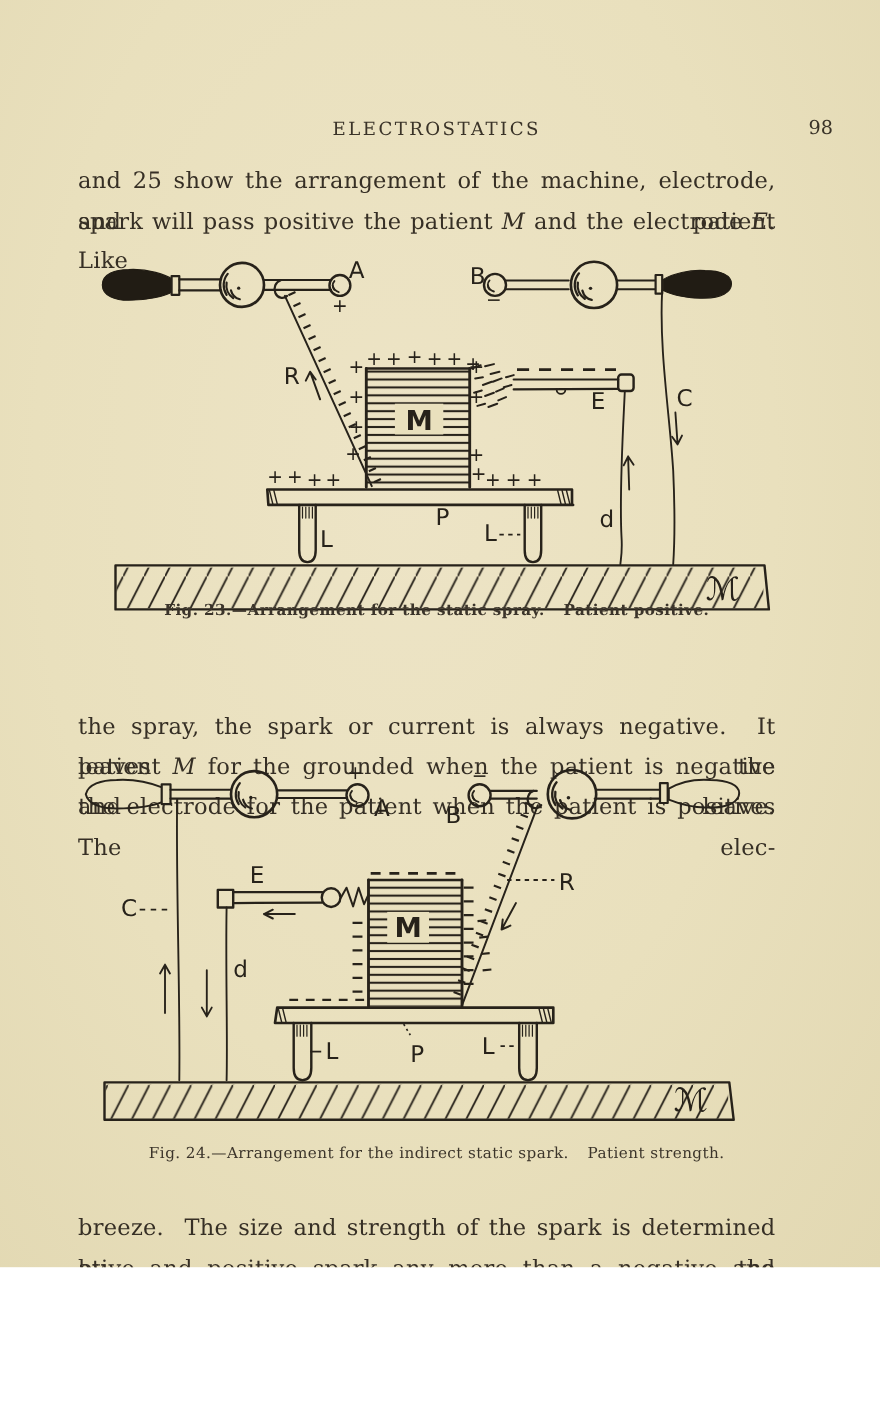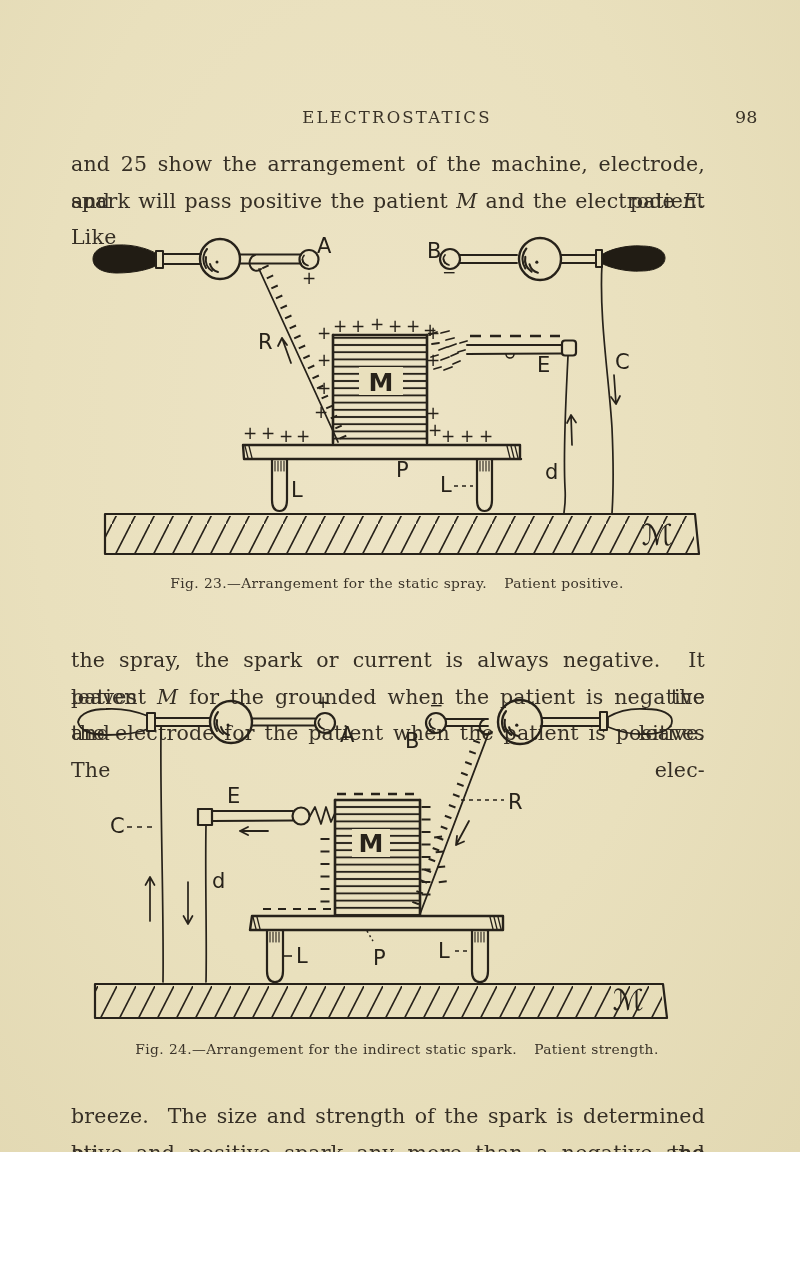--- a/index.html
+++ b/index.html
@@ -172,21 +172,21 @@
         <text x="393" y="214" class="mark">+</text>
         <text x="412" y="214" class="mark">+</text>
         <text x="431" y="214" class="mark">+</text>
         <text x="254" y="56" class="mark">+</text>
       </g>
     <g class="markgroup">
         <text x="394" y="50" class="mark">−</text>
       </g>
   </svg>
 
-  <div class="caption" style="top:575px;">
+  <div class="caption" style="top:547px;font-weight:bold;">
     <span>Fig. 23.—Arrangement for the static spray.</span><span class="cap-tail">Patient positive.</span>
   </div>
 
   <div class="para" style="top:642px;">
     <div class="bline">the spray, the spark or current is always negative.  It leaves the</div>
     <div class="bline"><span>patient </span><span class="it">M</span><span> for the grounded when the patient is negative and leaves</span></div>
     <div class="bline">the electrode for the patient when the patient is positive.  The elec-</div>
   </div>
 
   <svg class="figsvg" style="left:60px; top:690px;" width="650" height="330" viewBox="0 0 650 330">

